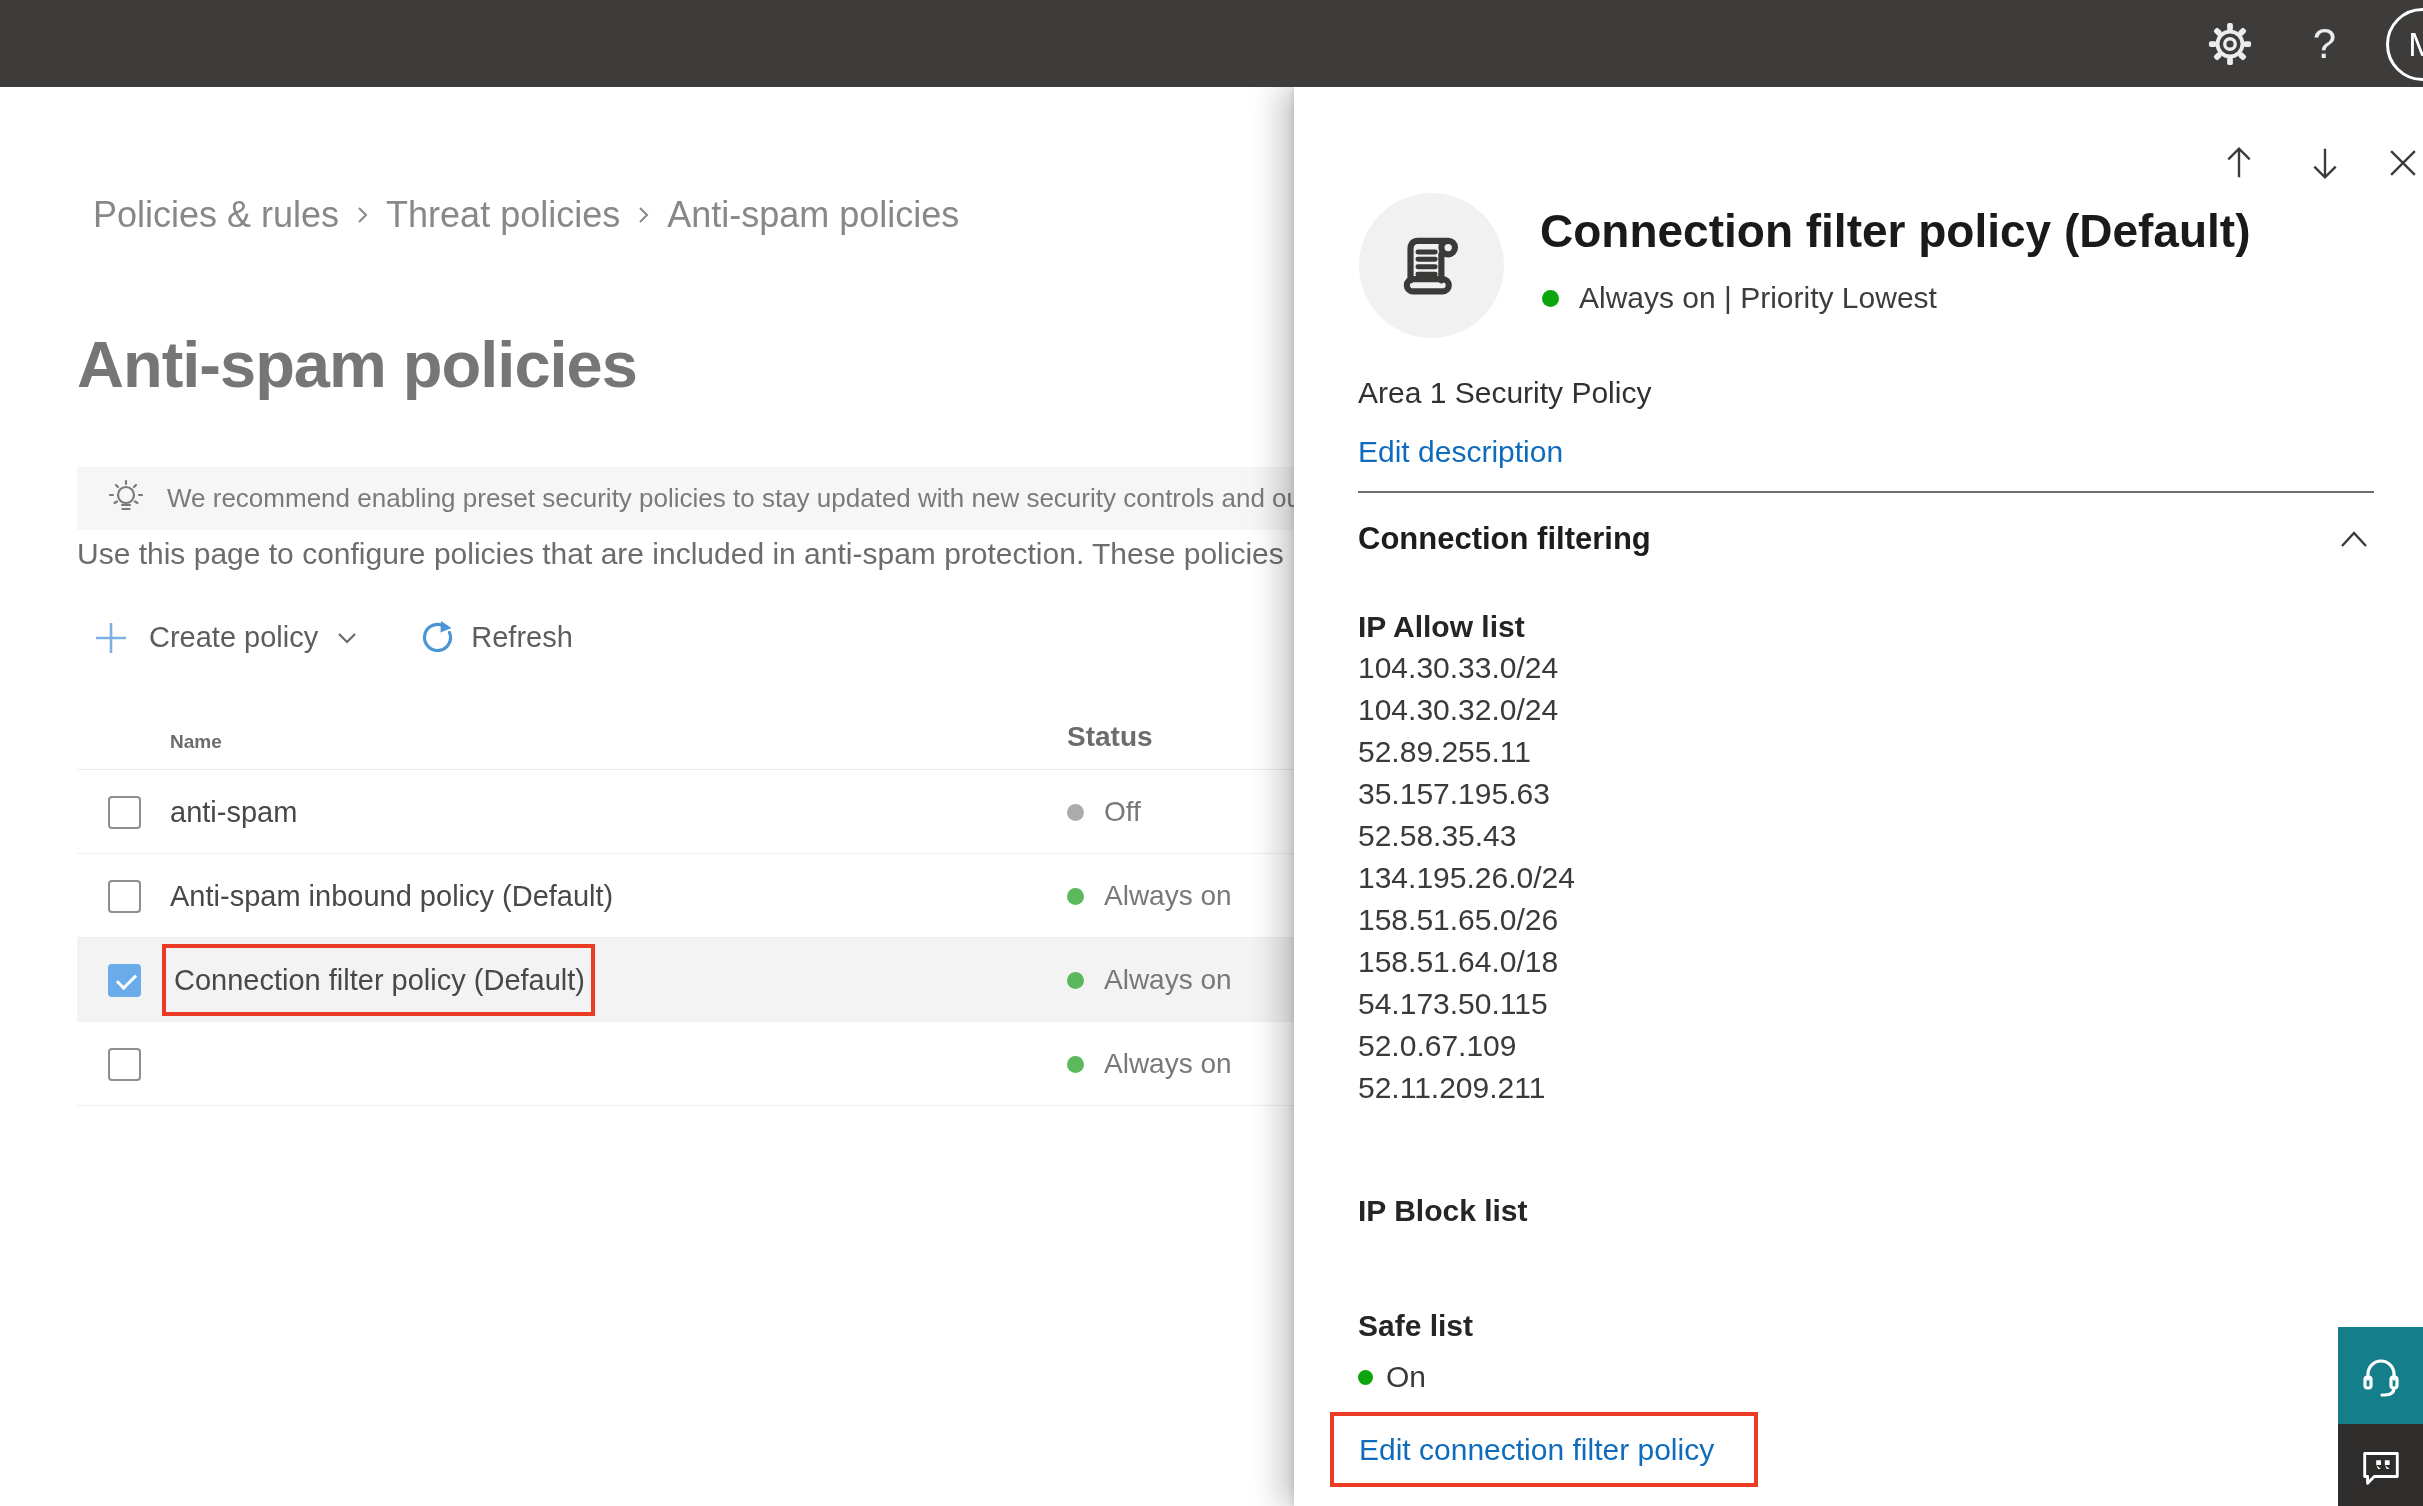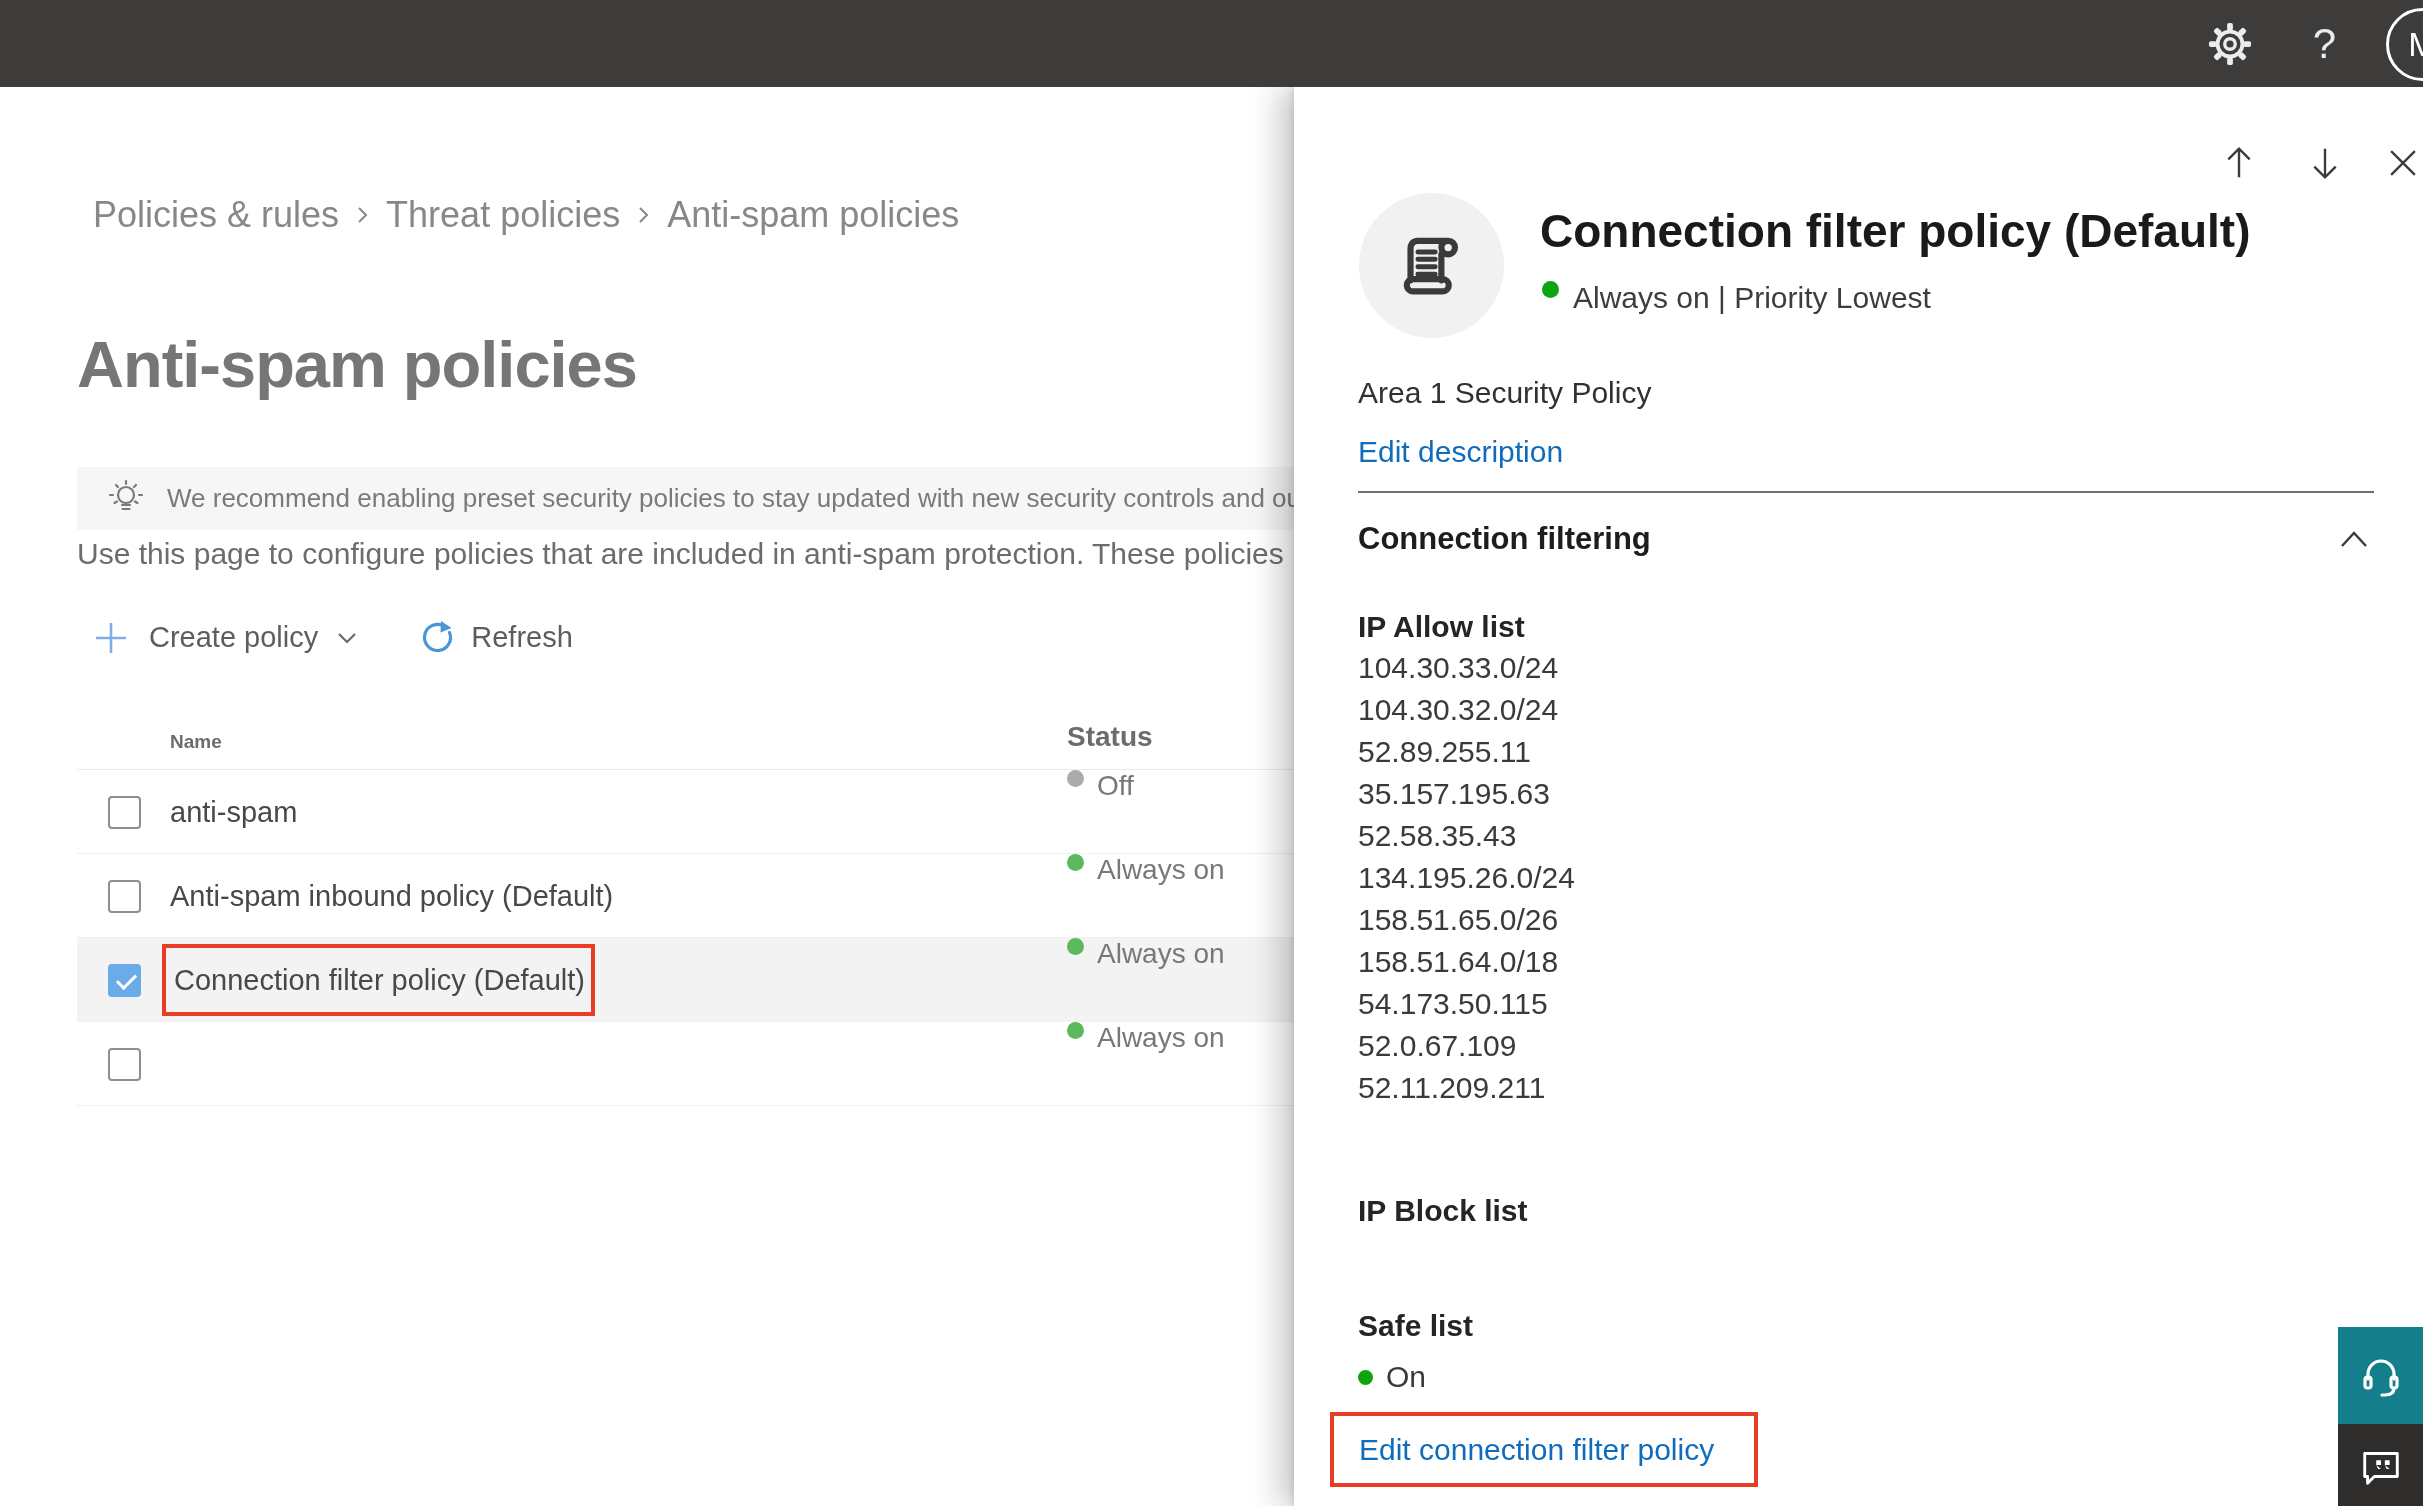--- a/index.html
+++ b/index.html
@@ -47,36 +47,36 @@
   .trow.selected { background:#f3f3f3; }
   .cbx { position:absolute; left:31px; top:26px; width:33px; height:33px; border:2px solid #908e8c;
          border-radius:4px; background:#fff; cursor:pointer; }
   .cbx.checked { background:#6aabe9; border-color:#6aabe9; }
   .cbx.checked::after { content:""; position:absolute; left:7px; top:8px; width:16px; height:8px;
          border-left:3px solid #fff; border-bottom:3px solid #fff; transform:rotate(-45deg); }
   .row-name { position:absolute; left:93px; top:0; height:84px; display:flex; align-items:center;
               font-size:29px; color:#4a4846; }
   .row-name-boxed { position:absolute; left:85px; top:6px; width:433px; height:72px; border:4px solid #ea3b24;
               display:flex; align-items:center; padding-left:8px; font-size:29px; color:#4a4846; }
-  .row-status { position:absolute; left:990px; top:0; height:84px; display:flex; gap:13px; }
+  .row-status { position:absolute; left:990px; top:0; height:84px; display:flex; align-items:center; gap:20px; }
   .row-status .lbl { font-size:28px; color:#7a7876; }
   .dot { border-radius:50%; flex:none; }
   .dot-off   { width:17px; height:17px; background:#ababab; }
   .dot-green { width:17px; height:17px; background:#5cb85c; }
 
   
   #flyout { position:absolute; left:1294px; top:87px; width:1130px; height:1420px; background:#fff;
             box-shadow:-14px 0 30px rgba(0,0,0,0.22), -2px 0 6px rgba(0,0,0,0.10); z-index:20; }
   .fly-nav { position:absolute; top:57px; width:38px; height:38px; cursor:pointer; }
   #fly-up { left:926px; } #fly-down { left:1012px; } #fly-close { left:1090px; }
 
   #policy-avatar { position:absolute; left:65px; top:106px; width:145px; height:145px; border-radius:50%;
                    background:#f1f1f1; display:flex; align-items:center; justify-content:center; }
   #fly-title { position:absolute; left:246px; top:117px; font-size:46px; font-weight:bold; color:#1a1a19; }
-  #fly-status { position:absolute; left:248px; top:194px; display:flex; align-items:flex-start; gap:14px; }
+  #fly-status { position:absolute; left:248px; top:194px; display:flex; align-items:center; gap:20px; }
   #fly-status .lbl { font-size:30px; color:#3f3d3b; }
   .dot-bright { width:17px; height:17px; background:#0da50d; }
   #fly-desc { position:absolute; left:64px; top:289px; font-size:30px; color:#33312f; }
   #edit-desc { position:absolute; left:64px; top:348px; font-size:30px; color:#0f6cbd; cursor:pointer; }
   #fly-divider { position:absolute; left:64px; top:404px; width:1016px; border-top:2px solid #6f6f6f; }
   #section-head { position:absolute; left:64px; top:434px; width:1016px; cursor:pointer; }
   #section-head .hd { font-size:31px; font-weight:bold; color:#1d1d1d; }
   #section-chevron { position:absolute; right:4px; top:6px; }
   #ip-allow-head { position:absolute; left:64px; top:523px; font-size:30px; font-weight:bold; color:#252525; }
   #ip-allow-list { position:absolute; left:64px; top:560px; font-size:30px; color:#3a3a3a; line-height:42px; }

